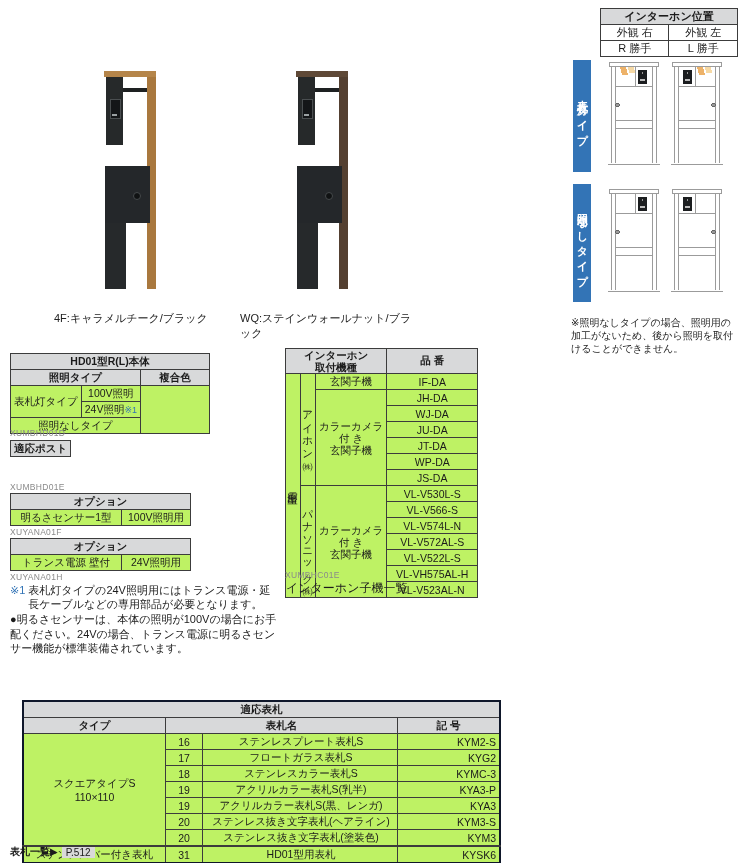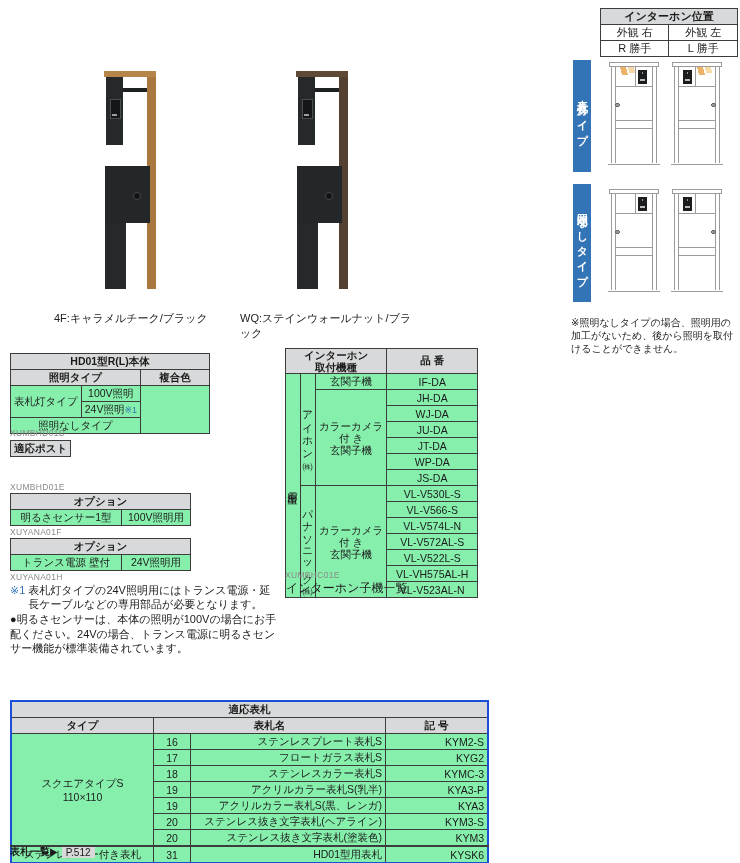--- a/index.html
+++ b/index.html
@@ -25,21 +25,21 @@
   .pos-table td{border:1px solid #3c3c3c;font-size:11px;text-align:center;height:15px;padding:0 6px}
   .hcell{background:#d8d9da;font-weight:bold}
   .vband{position:absolute;left:573px;width:18px;display:flex;align-items:center;justify-content:center;
          color:#fff;font-size:11px;font-weight:bold;writing-mode:vertical-rl;text-orientation:upright;letter-spacing:2px}
   .vband1{top:60px;height:112px}
   .vband2{top:184px;height:118px}
   .diag{position:absolute}
   .pos-note{position:absolute;left:571px;top:306px;width:168px;font-size:10px;line-height:1.32}
 
   
-  table.t{border-collapse:collapse;background:#86efac}
+  table.t{border-collapse:collapse;background:#bef264}
   table.t th,table.t td{border:1px solid #3c3c3c;font-size:10.5px;padding:0 3px;text-align:center;
                         font-weight:normal;white-space:nowrap;height:15px}
   table.t .h{background:#d8d9da;font-weight:bold}
   .pre{white-space:pre-line !important;line-height:1.15}
   .code{position:absolute;font-size:8.5px;color:#8a8a8a;letter-spacing:.3px}
   .mark{color:#3374b6;font-size:9px}
 
   .t-main{position:absolute;left:10px;top:353px}
   .c-main{left:10px;top:428px}
   .t-post{position:absolute;left:10px;top:440px}
@@ -53,23 +53,23 @@
   .note2{position:absolute;left:10px;top:612px;width:276px;font-size:11px;line-height:1.32}
 
   
   .t-ic{position:absolute;left:285px;top:348px}
   .t-ic td,.t-ic th{height:13px;font-size:10px}
   .vert{writing-mode:vertical-rl;text-orientation:upright;font-size:10px;letter-spacing:1px;padding:1px 0 !important}
   .c-ic{left:285px;top:570px}
   .ic-caption{position:absolute;left:286px;top:580px;font-size:12px}
 
   
-  .t-plates{position:absolute;left:10px;top:700px;border:2px solid #1d4ed8}
+  .t-plates{position:absolute;left:22px;top:700px;border:2px solid #0f172a}
   .t-plates td,.t-plates th{height:13px;font-size:11px}
-  .t-plates td.nm{text-align:right;padding-left:5px}
+  .t-plates td.nm{text-align:center;padding-left:5px}
   .t-plates td.cd{text-align:right;padding-left:5px}
   .t-plates .grp-sep{border-top:2px solid #3c3c3c}
   .plates-footer{position:absolute;left:10px;top:845px;font-size:10px;font-weight:bold;display:flex;align-items:center;gap:4px}
   .page-badge{background:#d9d9d9;padding:0 4px;font-weight:normal}
 </style>
 </head>
 <body>
 
 <div class="page">
 

